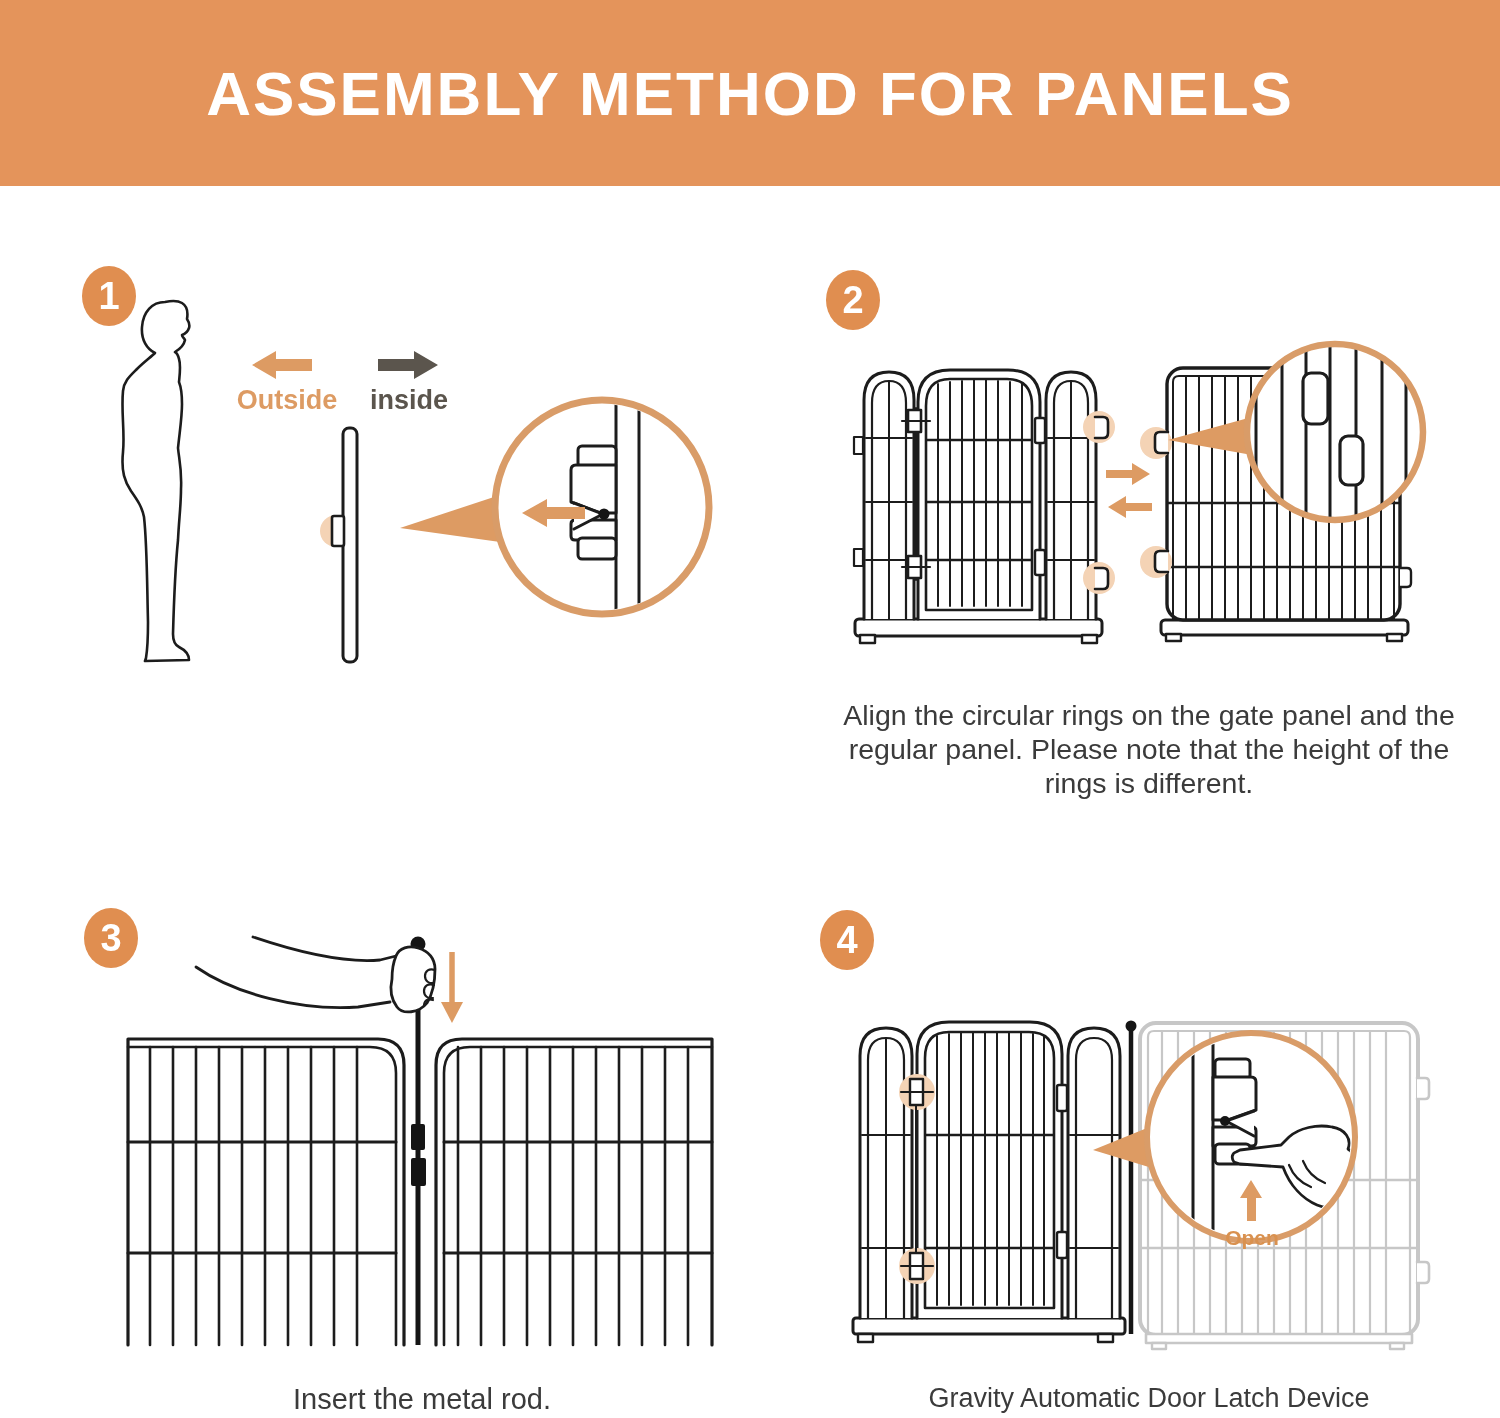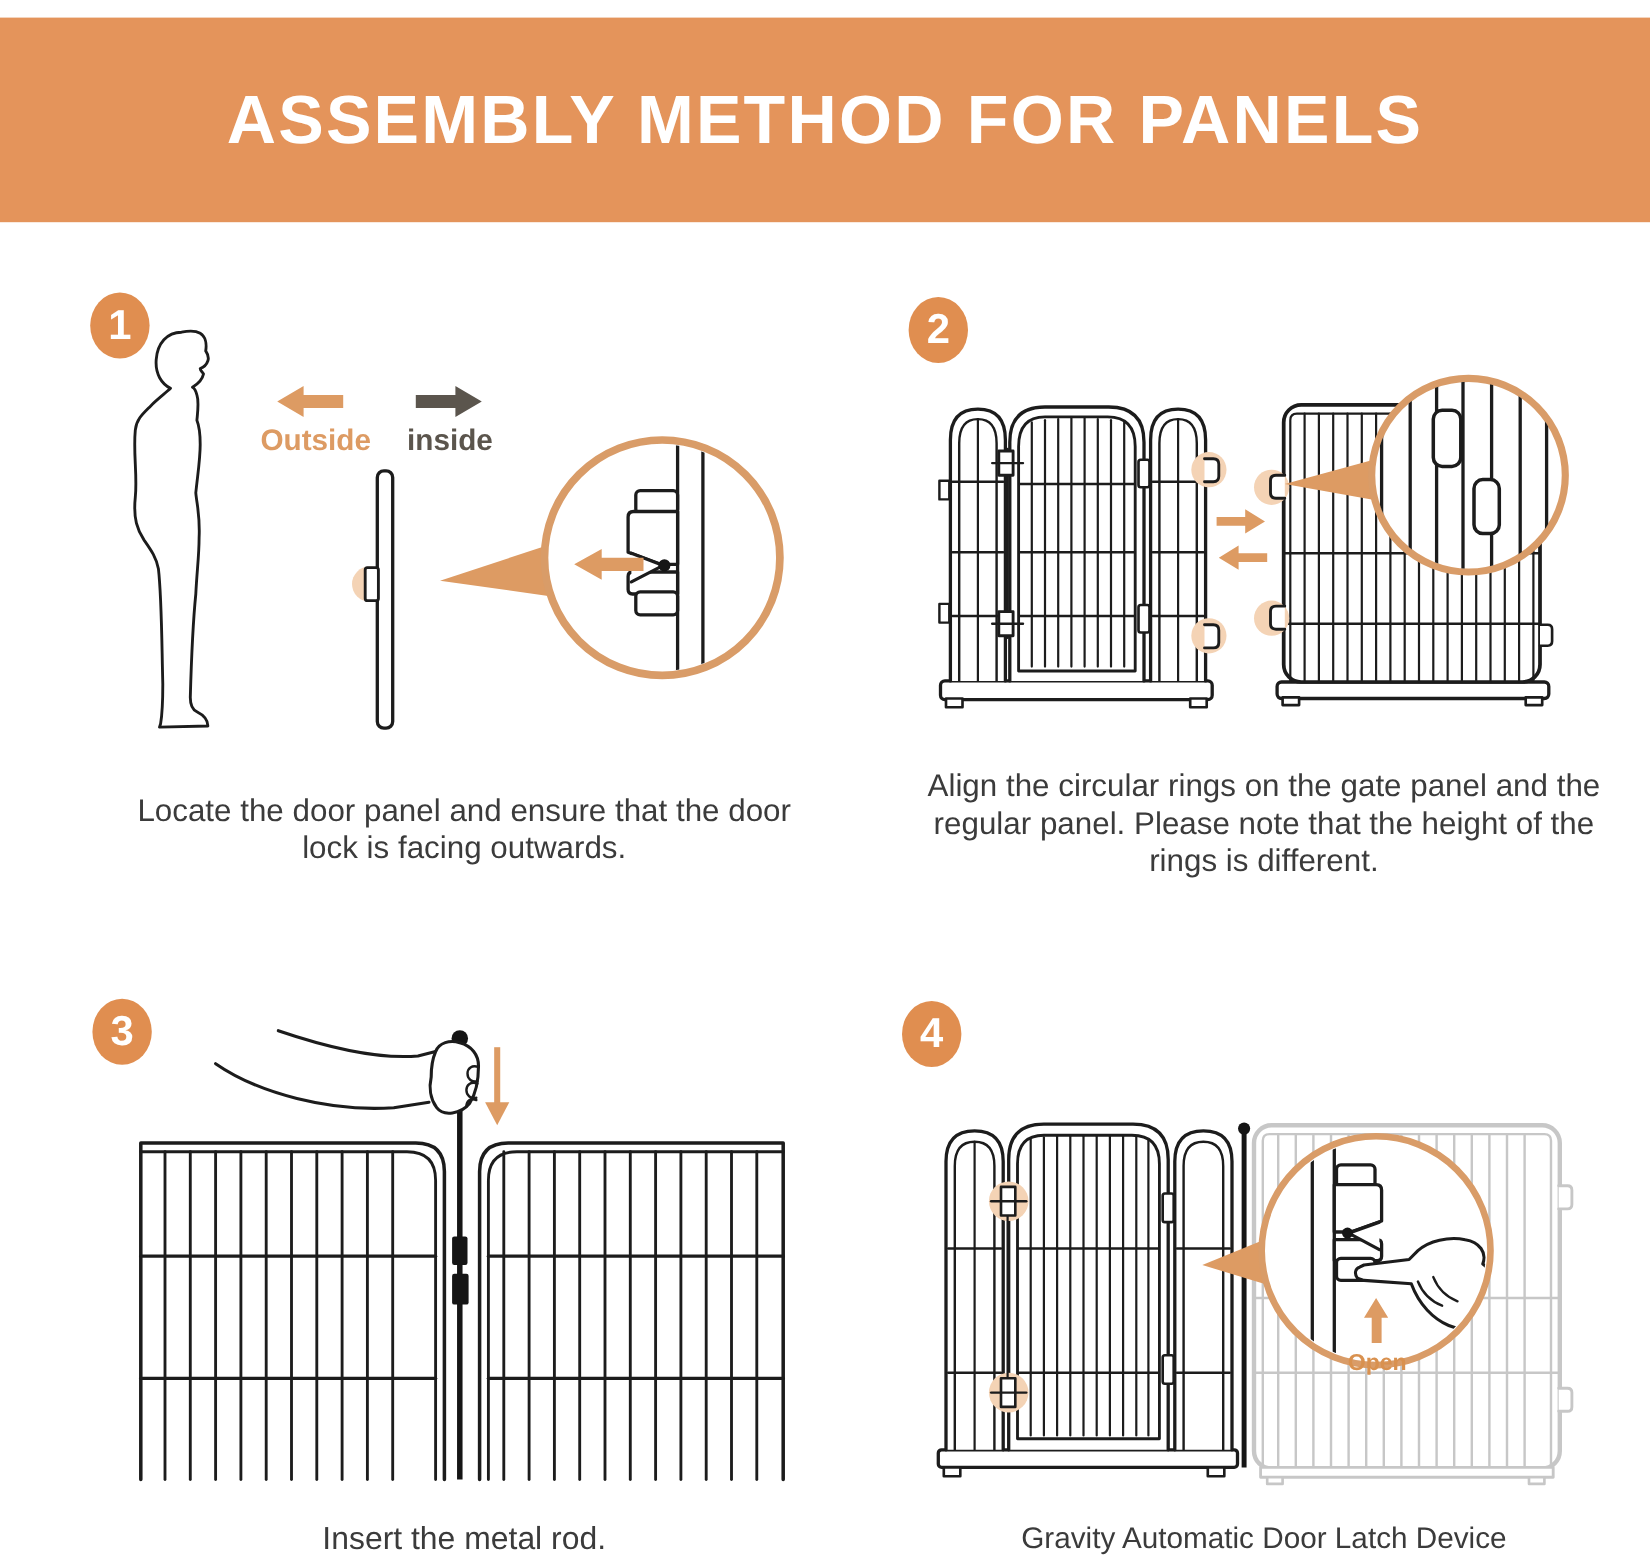--- a/index.html
+++ b/index.html
@@ -3,21 +3,21 @@
 <meta charset="utf-8">
 <style>
   html,body{margin:0;padding:0;background:#ffffff;}
   .canvas{
     position:relative;width:1500px;height:1418px;margin:0 auto;
     background:#ffffff;overflow:hidden;
     font-family:"Liberation Sans",sans-serif;
   }
   .banner{
     position:absolute;left:0;top:0;width:1500px;height:186px;
-    background:#E4945B;display:flex;align-items:center;justify-content:center;margin-top:16px;
+    background:#E4945B;display:flex;align-items:center;justify-content:center;
   }
   .banner h1{
     margin:0;color:#ffffff;font-size:62px;font-weight:bold;
     letter-spacing:2px;white-space:nowrap;
   }
   .badge{
     position:absolute;width:54px;height:60px;border-radius:50%;
     background:#E08E50;color:#ffffff;display:flex;align-items:center;
     justify-content:center;font-size:38px;font-weight:bold;
   }
@@ -399,18 +399,17 @@
             L1281,1145 L1240,1150 Z"></path>
           <path class="ln" stroke-width="2.2" d="M1289,1165 C1293,1175 1301,1183 1311,1187"></path>
           <path class="ln" stroke-width="2.2" d="M1303,1161 C1307,1171 1315,1179 1325,1183"></path>
         </g>
         <polygon class="org" points="1251,1180 1240,1198 1247,1198 1247,1221 1256,1221 1256,1198 1262,1198"></polygon>
       </g>
       <text class="lbl" x="1252" y="1245" font-size="21" fill="#D9914F" text-anchor="middle">Open</text>
     </g>
   </svg>
 
-  <p class="caption cap1">Locate the door panel and ensure that the door lock is facing outwards.</p>
   <p class="caption cap2">Align the circular rings on the gate panel and the regular panel. Please note that the height of the rings is different.</p>
   <p class="caption cap3">Insert the metal rod.</p>
   <p class="caption cap4">Gravity Automatic Door Latch Device</p>
 
 </div>
 
 </body></html>

